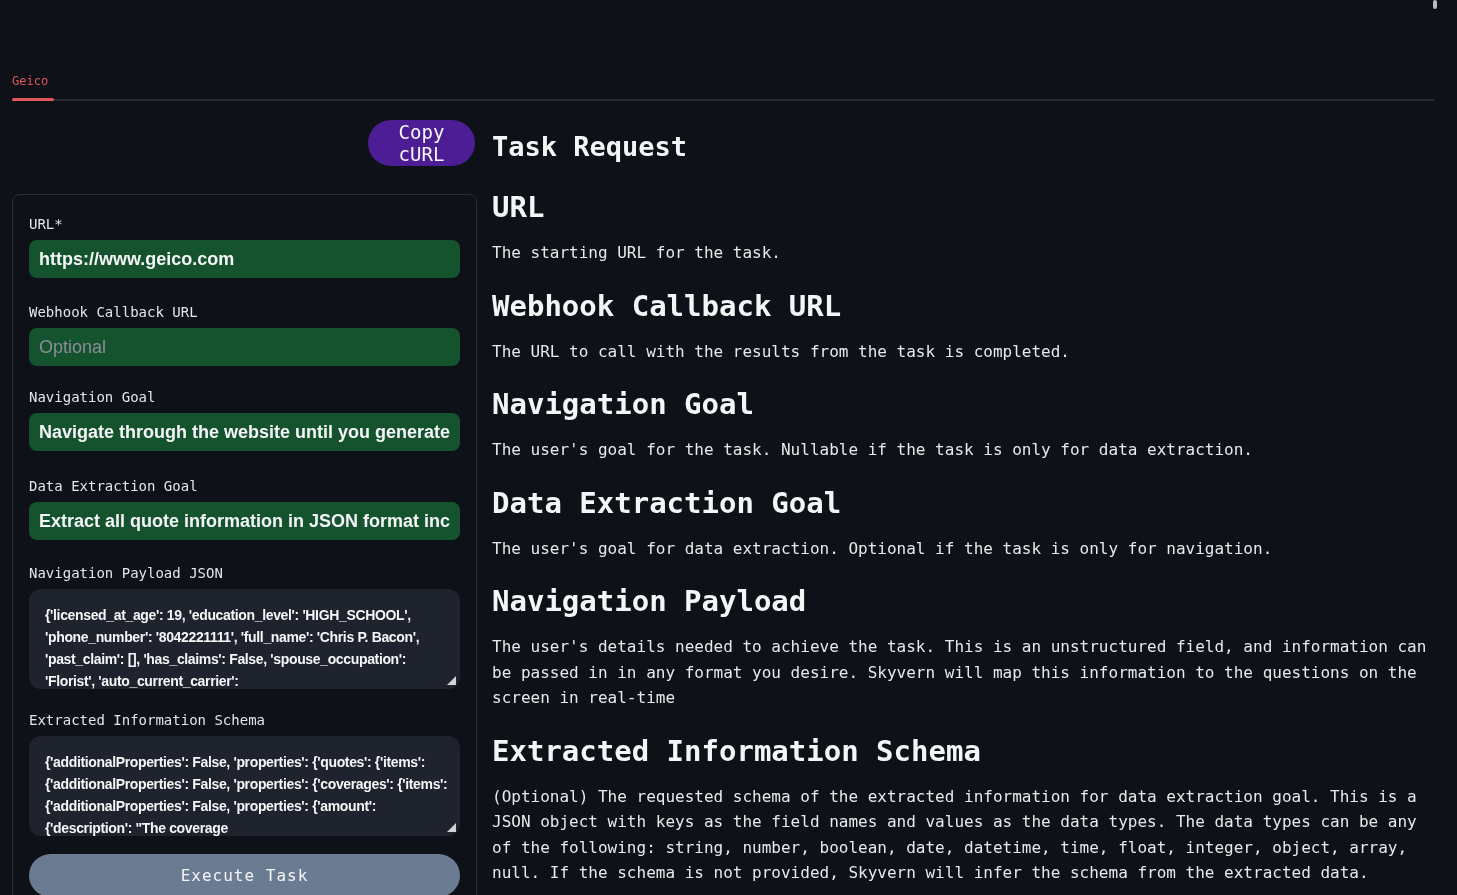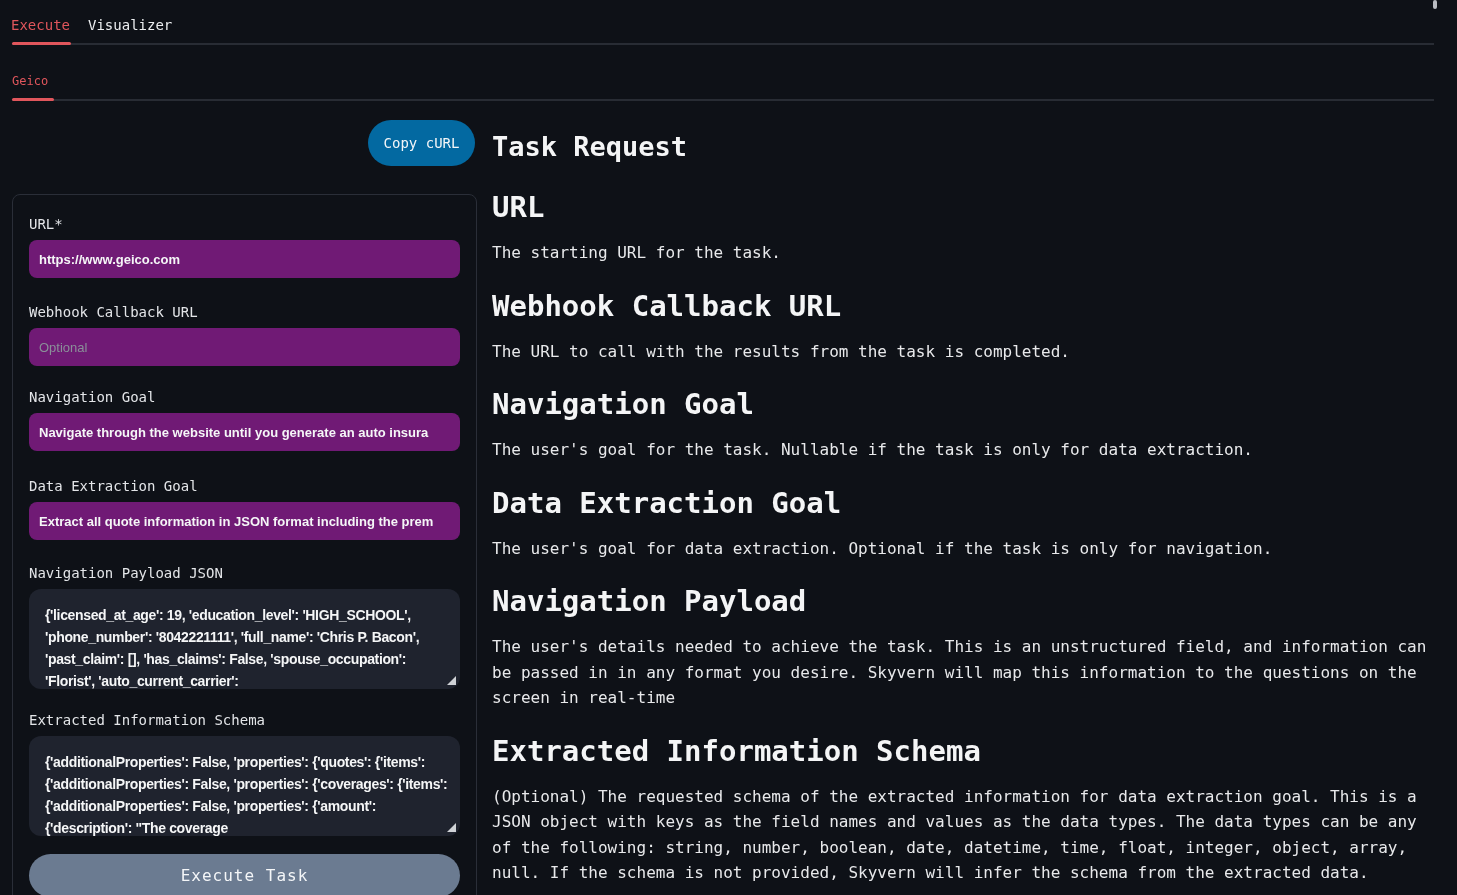--- a/index.html
+++ b/index.html
@@ -17,34 +17,34 @@
   .subtabbar{position:absolute;left:0;top:57px;width:1457px;height:46px;}
   .subtabbar .divider{position:absolute;left:12px;top:42px;width:1422px;height:2px;background:#282c34;}
   .subtab{position:absolute;left:12px;top:14px;font-size:12px;line-height:20px;color:#e0565c;}
   .subtab-underline{position:absolute;left:12px;top:41px;width:42px;height:3px;background:#e0565c;border-radius:2px;z-index:2;}
   .scroll-thumb{position:absolute;left:1433px;top:0;width:4px;height:9px;background:#b9bcc2;border-radius:2px;}
 
   
   .run-title{position:absolute;left:12px;top:133px;margin:0;font-size:35px;line-height:44px;font-weight:700;color:#f4f5f6;letter-spacing:0;}
   .copy-curl{
     position:absolute;left:368px;top:120px;width:107px;height:46px;
-    background:#0369a1;border:none;border-radius:23px;color:#f4f6f8;
-    font-family:"DejaVu Sans Mono",monospace;font-size:14px;cursor:pointer;
+    background:#4c1d95;border:none;border-radius:23px;color:#f4f6f8;
+    font-family:"DejaVu Sans Mono",monospace;font-size:19px;cursor:pointer;
   }
   .card{
     position:absolute;left:12px;top:194px;width:465px;height:712px;
     border:1px solid #2a2e38;border-radius:8px;box-sizing:border-box;
     padding:20px 16px 16px 16px;background:#0e1117;
   }
   .field-label{font-size:14px;line-height:18px;color:#e3e5e8;margin:0 0 7px 0;}
   .tinput{
     display:block;width:100%;height:38px;box-sizing:border-box;
-    background:#701a75;border:none;border-radius:8px;outline:none;
+    background:#14532d;border:none;border-radius:8px;outline:none;
     padding:0 10px;color:#f5f6f7;font-family:"Liberation Sans",sans-serif;
-    font-size:13px;font-weight:700;white-space:nowrap;overflow:hidden;
+    font-size:18px;font-weight:700;white-space:nowrap;overflow:hidden;
   }
   .tinput::placeholder{color:#8a8f99;font-weight:400;}
   .ta-wrap{position:relative;width:100%;}
   .tarea{
     display:block;width:100%;height:100px;box-sizing:border-box;
     background:#1f232e;border:none;border-radius:12px;outline:none;resize:none;
     padding:15px 12px 0 16px;color:#f5f6f7;font-family:"Liberation Sans",sans-serif;
     font-size:14px;font-weight:700;letter-spacing:-0.35px;line-height:22px;overflow:hidden;
   }
   .resize-handle{
@@ -68,26 +68,20 @@
   .docs h1{margin:0 0 29px 0;font-size:27px;line-height:34px;font-weight:700;color:#f4f5f6;}
   .doc h2{margin:26px 0 19px 0;font-size:29px;line-height:28px;font-weight:700;color:#f4f5f6;}
   .doc:first-of-type h2{margin-top:0;}
   .doc p{margin:0;font-size:16px;line-height:25.5px;color:#e8e9eb;}
 </style>
 </head>
 <body>
 
 <div class="screen">
 
-  <div class="tabbar">
-    <span class="tab active" style="left:11px">Execute</span>
-    <span class="tab inactive" style="left:88px">Visualizer</span>
-    <div class="divider"></div>
-    <div class="tab-underline"></div>
-  </div>
 
   <div class="subtabbar">
     <span class="subtab">Geico</span>
     <div class="divider"></div>
     <div class="subtab-underline"></div>
   </div>
 
   <div class="scroll-thumb"></div>
 
   <button class="copy-curl">Copy cURL</button>

